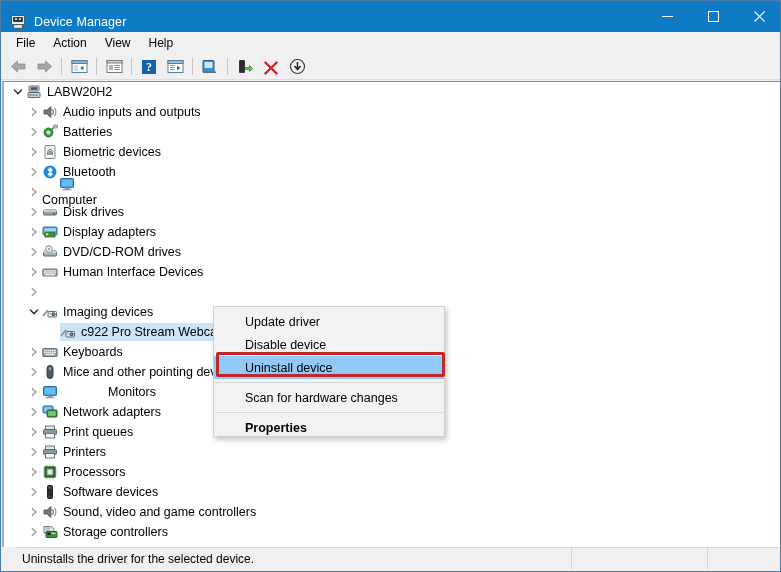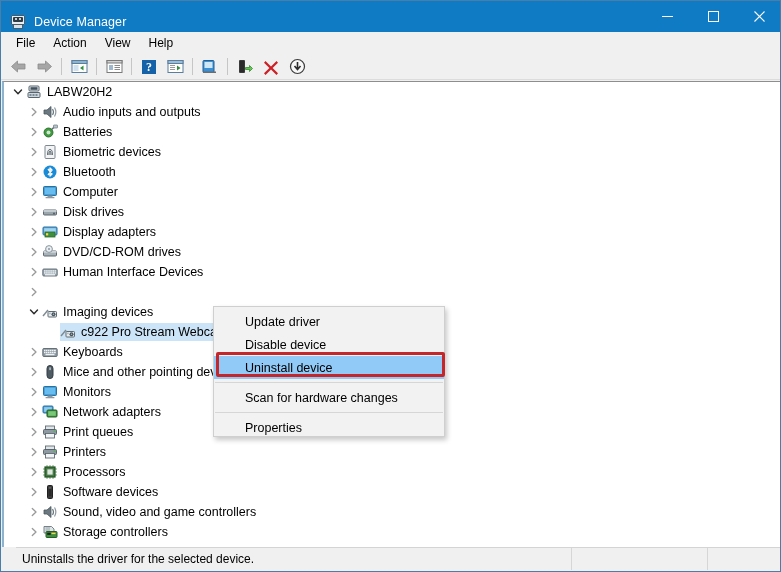--- a/index.html
+++ b/index.html
@@ -171,21 +171,21 @@
     padding: 3px 0;
     z-index: 40;
   }
   .mitem {
     height: 23px;
     display: flex; align-items: center;
     padding-left: 31px;
     font-size: 12.5px;
     color: #000000;
   }
-  .mitem.bold { font-weight: normal; }
+  .mitem.bold { font-weight: bold; }
   .mitem.hl {
     background: #91c9f7;
   }
   .msep {
     height: 1px;
     background: #d6d6d6;
     margin: 3px 1px 3px 1px;
   }
   #redbox {
     position: absolute;
@@ -428,21 +428,21 @@
               </svg></span>
             <span class="tlabel">Bluetooth</span>
           </span>
         </div>
         <div class="row lvl1">
           <span class="twisty">
             <svg width="10" height="10" viewBox="0 0 10 10">
               <path d="M3.3 1.5 L7 5 L3.3 8.5" fill="none" stroke="#9a9a9a" stroke-width="1.3" stroke-linecap="round" stroke-linejoin="round"></path>
             </svg>
           </span>
-          <span class="" style="display: flex; align-items: center;">
+          <span class="" style="display: flex; align-items: center; flex-direction: column;">
             <span class="ticon"><svg width="16" height="16" viewBox="0 0 16 16">
                 <rect x="1.5" y="2.5" width="13" height="9" rx="1" fill="#3d9bd6" stroke="#2a6f9e" stroke-width="1"></rect>
                 <rect x="2.8" y="3.8" width="10.4" height="6.4" fill="#68bdf0"></rect>
                 <rect x="5.5" y="11.5" width="5" height="1.5" fill="#8e9aa2"></rect>
                 <rect x="3.5" y="13" width="9" height="1.2" rx="0.5" fill="#8e9aa2"></rect>
               </svg></span>
             <span class="tlabel">Computer</span>
           </span>
         </div>
         <div class="row lvl1">
@@ -598,21 +598,21 @@
               </svg></span>
             <span class="tlabel">Mice and other pointing devices</span>
           </span>
         </div>
         <div class="row lvl1">
           <span class="twisty">
             <svg width="10" height="10" viewBox="0 0 10 10">
               <path d="M3.3 1.5 L7 5 L3.3 8.5" fill="none" stroke="#9a9a9a" stroke-width="1.3" stroke-linecap="round" stroke-linejoin="round"></path>
             </svg>
           </span>
-          <span class="" style="display: flex; align-items: center;">
+          <span class="" style="display: flex; align-items: center; gap: 45px;">
             <span class="ticon"><svg width="16" height="16" viewBox="0 0 16 16">
                 <rect x="1.5" y="2.5" width="13" height="9" rx="1" fill="#3d9bd6" stroke="#2a6f9e" stroke-width="1"></rect>
                 <rect x="2.8" y="3.8" width="10.4" height="6.4" fill="#68bdf0"></rect>
                 <rect x="5.5" y="11.5" width="5" height="1.5" fill="#8e9aa2"></rect>
                 <rect x="3.5" y="13" width="9" height="1.2" rx="0.5" fill="#8e9aa2"></rect>
               </svg></span>
             <span class="tlabel">Monitors</span>
           </span>
         </div>
         <div class="row lvl1">

